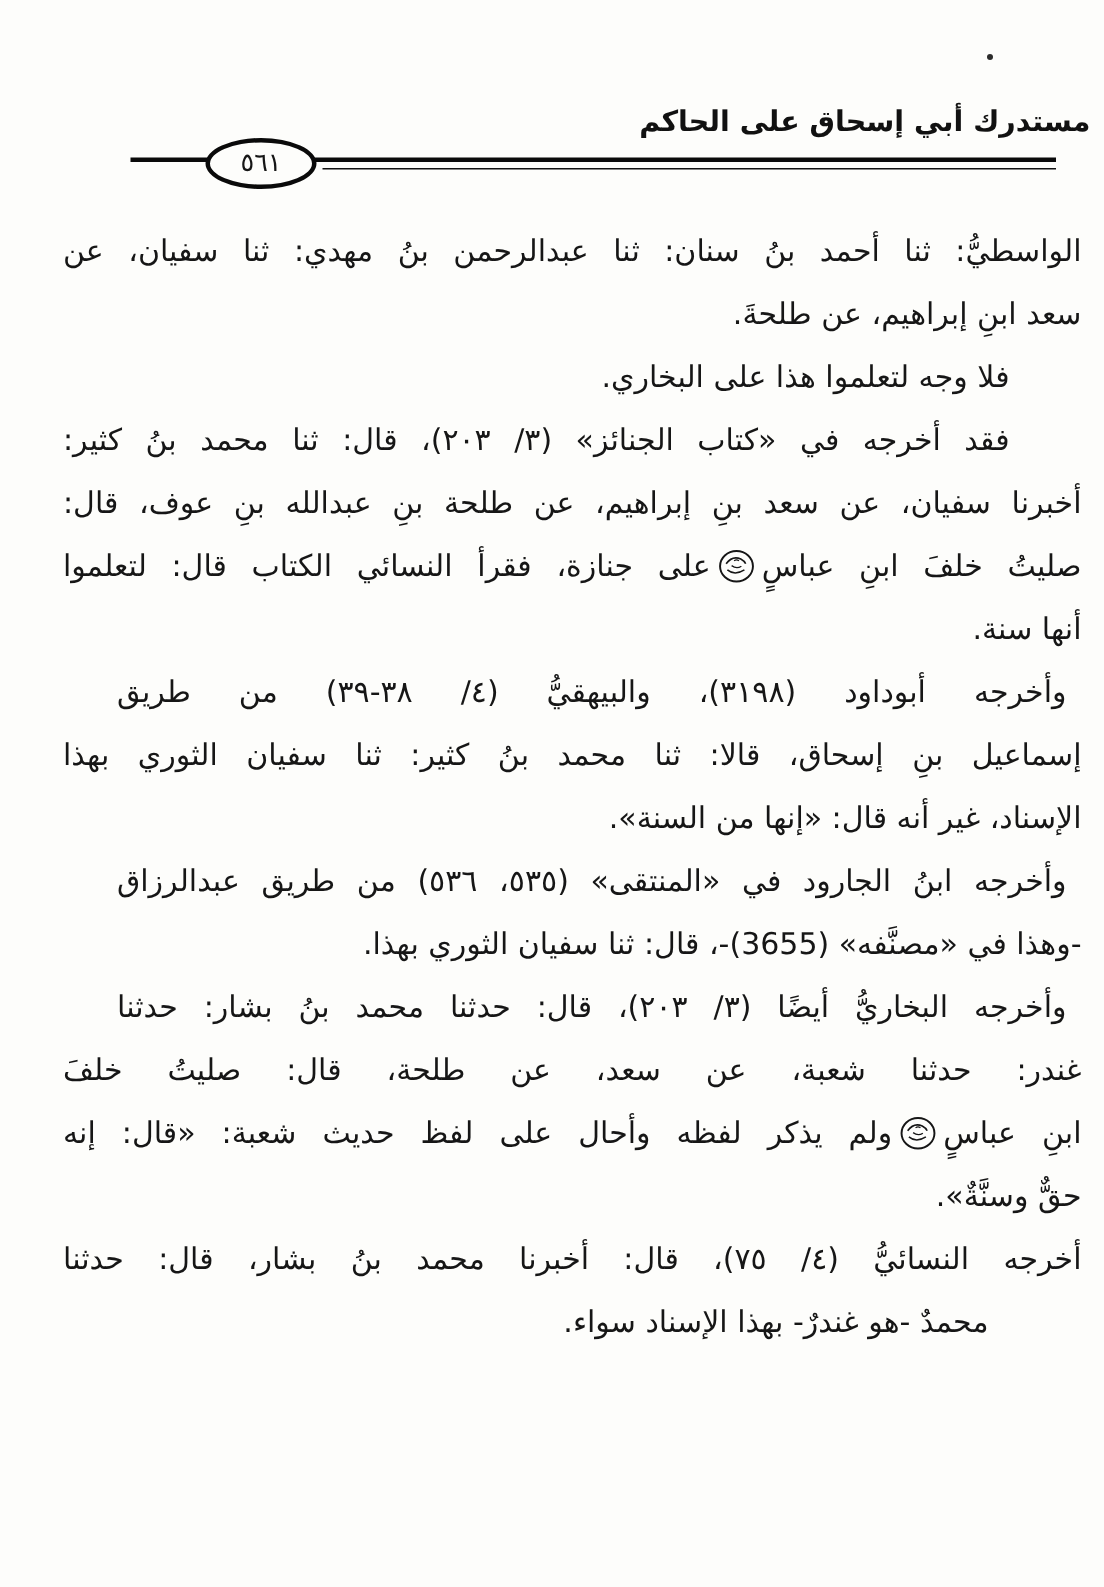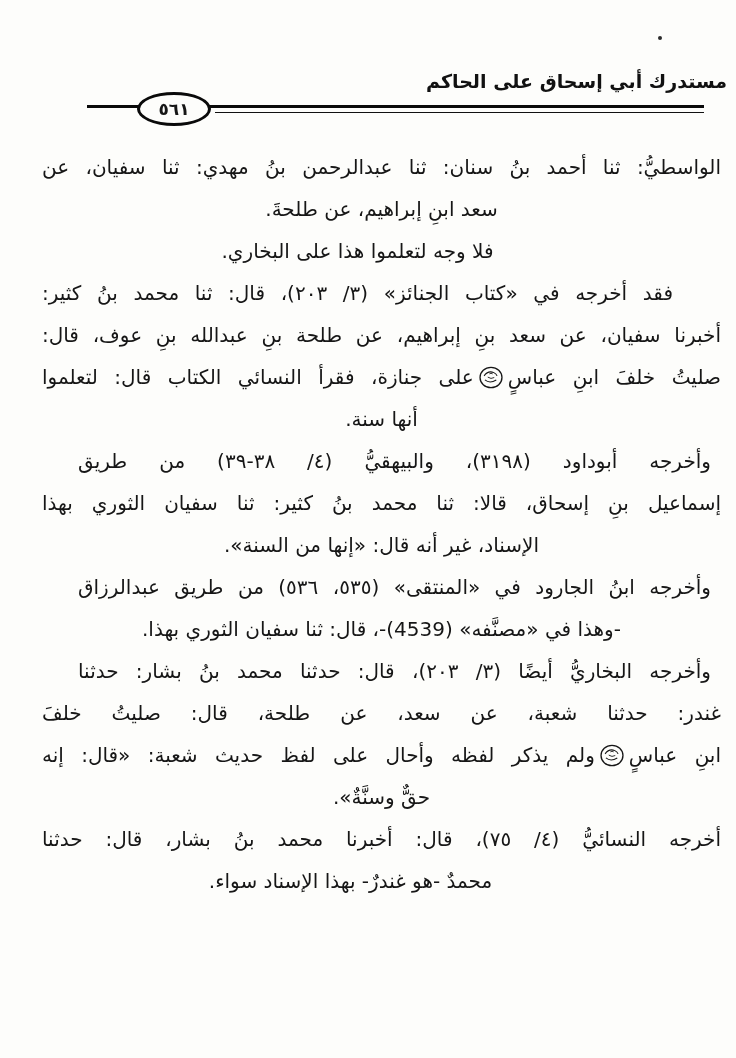--- a/index.html
+++ b/index.html
@@ -26,36 +26,36 @@
   }
   .rule-echo{
     position:absolute;top:112px;left:215px;width:489px;height:0;
     border-top:1.5px solid #111;
   }
   .page-oval{
     position:absolute;top:92px;left:137px;width:68px;height:28px;
     border:3px solid #0a0a0a;border-radius:50%;
     background:#fdfdfb;
     text-align:center;line-height:28px;
-    font-size:17px;font-weight:bold;
+    font-size:17px;font-weight:normal;
     z-index:2;
   }
   .speck{
     position:absolute;top:36px;left:658px;width:4px;height:4px;
     border-radius:50%;background:#2b2b2b;
   }
   
   .text-block{
     position:absolute;top:146px;right:15px;left:42px;
     direction:rtl;
     font-size:20px;
   }
   .line{
     height:42px;line-height:42px;
-    text-align:center;
+    text-align:right;
     white-space:normal;
     overflow:visible;
   }
   .just{
     text-align:justify;
     text-align-last:justify;
   }
   .ind{padding-right:48px;}
   .ind-sm{padding-right:10px;margin-left:36px;}
   .ind-lg{padding-right:62px;}
@@ -95,21 +95,21 @@
             <path d="M12 15.5 q4 3 8 .5" stroke-width="1.1"></path>
             <path d="M14 11.5 q2 -1.5 4 0" stroke-width="1.1"></path>
           </svg></span><span>على جنازة، فقرأ النسائي الكتاب قال: لتعلموا</span>
     </div>
 
     <div class="line">أنها سنة.</div>
     <div class="line just ind-sm">وأخرجه أبوداود (٣١٩٨)، والبيهقيُّ (٤/ ٣٨-٣٩) من طريق</div>
     <div class="line just">إسماعيل بنِ إسحاق، قالا: ثنا محمد بنُ كثير: ثنا سفيان الثوري بهذا</div>
     <div class="line">الإسناد، غير أنه قال: «إنها من السنة».</div>
     <div class="line just ind-sm">وأخرجه ابنُ الجارود في «المنتقى» (٥٣٥، ٥٣٦) من طريق عبدالرزاق</div>
-    <div class="line">-وهذا في «مصنَّفه» (4539)-، قال: ثنا سفيان الثوري بهذا.</div>
+    <div class="line">-وهذا في «مصنَّفه» (3655)-، قال: ثنا سفيان الثوري بهذا.</div>
     <div class="line just ind-sm">وأخرجه البخاريُّ أيضًا (٣/ ٢٠٣)، قال: حدثنا محمد بنُ بشار: حدثنا</div>
     <div class="line just">غندر: حدثنا شعبة، عن سعد، عن طلحة، قال: صليتُ خلفَ</div>
 
     <div class="line just">
       <span>ابنِ عباسٍ</span><span class="seal"><svg viewBox="0 0 32 32" xmlns="http://www.w3.org/2000/svg" fill="none" stroke="#161616">
             <ellipse cx="16" cy="16" rx="13.5" ry="12.5" stroke-width="1.6"></ellipse>
             <path d="M7.5 14 q5 -7 12 -4 q3 1.5 4 4" stroke-width="1.3"></path>
             <path d="M8.5 19 q6 5 14 0" stroke-width="1.3"></path>
             <path d="M12 15.5 q4 3 8 .5" stroke-width="1.1"></path>
             <path d="M14 11.5 q2 -1.5 4 0" stroke-width="1.1"></path>

